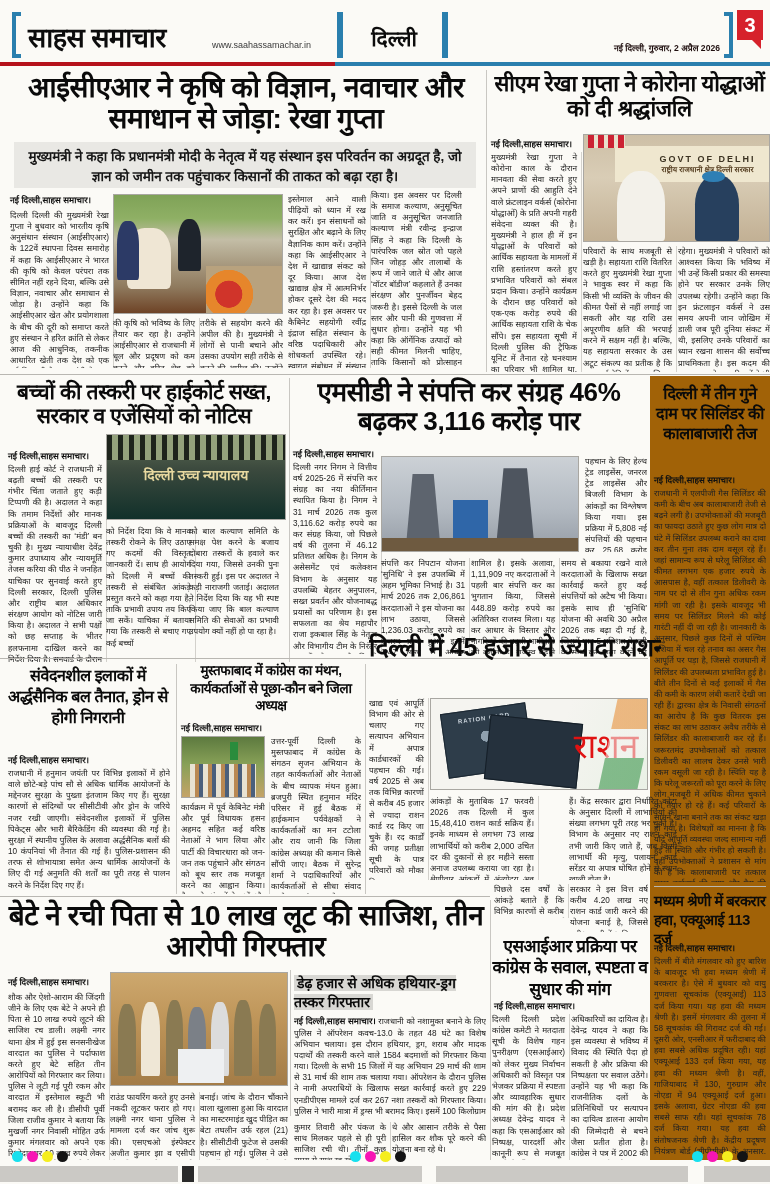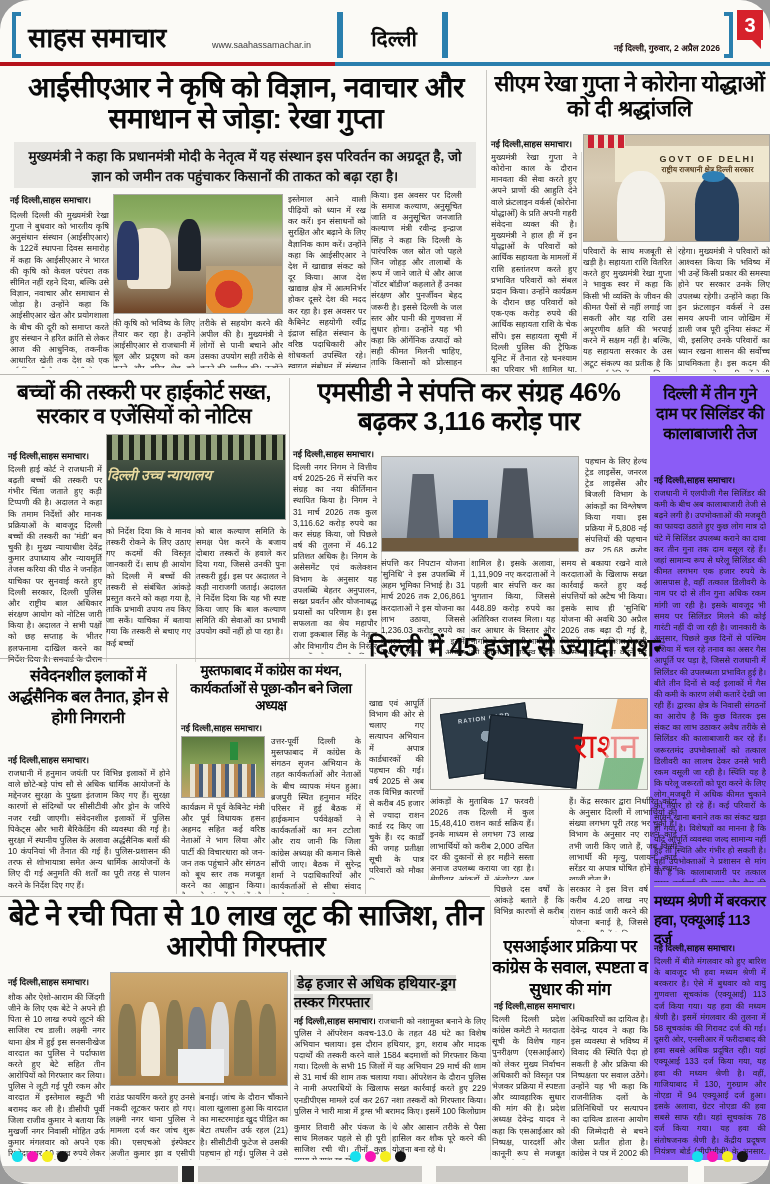--- a/index.html
+++ b/index.html
@@ -1,17 +1,17 @@
 <!DOCTYPE html>
 <html><head>
 <meta charset="utf-8">
 <style>
   html,body{margin:0;padding:0;background:#9a9a9a;}
   .page{position:relative;width:770px;height:1184px;background:#fbfaf6;overflow:hidden;
-        font-family:"Liberation Sans","DejaVu Sans",sans-serif;color:#1b1b1b;border-radius:30px;}
+        font-family:"Liberation Sans","DejaVu Sans",sans-serif;color:#1b1b1b;}
   .abs{position:absolute;}
   .hl{font-weight:bold;color:#0a0a0a;text-align:center;line-height:1.12;letter-spacing:-0.4px;}
   .hl-left{text-align:left;}
   .byline{font-size:8.6px;font-weight:bold;color:#111;}
   .bcol{font-size:8.2px;line-height:1.36;text-align:justify;color:#222;overflow:hidden;}
   .rule-r{border-right:1px solid #d3d1cc;padding-right:4px;}
   .vrule{position:absolute;width:1px;background:#c9c7c2;}
   .hrule{position:absolute;height:1px;background:#b9b7b2;}
   .standfirst{background:#e9e8e4;font-size:13.5px;font-weight:bold;text-align:center;line-height:1.5;
               color:#161616;padding:5px 14px;box-sizing:border-box;}
@@ -20,21 +20,21 @@
   .bluebar{width:6px;height:46px;background:#2a7fae;}
   .brand{font-size:27px;font-weight:bold;color:#0c0c0c;letter-spacing:-0.5px;}
   .website{font-size:9px;color:#3a3a3a;}
   .edition{font-size:21px;font-weight:bold;color:#0c0c0c;}
   .dateline{font-size:8.6px;font-weight:bold;color:#201010;text-align:right;}
   .badge{width:26px;height:30px;background:#d6212b;color:#fff;font-size:20px;font-weight:bold;
          display:flex;align-items:center;justify-content:center;}
   .badge-tail{width:0;height:0;border-left:9px solid transparent;border-right:0 solid transparent;
               border-top:9px solid #d6212b;}
   .ph{position:absolute;overflow:hidden;border:1px solid #a9a7a2;box-sizing:border-box;}
-  .railbg{background:#8b5cf6;}
+  .railbg{background:#a16207;}
   .kv-hl{font-size:14px;font-weight:bold;line-height:1.35;color:#0a0a0a;}
   .kv-hl span{background:#d8d7d3;padding:0 3px;}
   .dot{width:11px;height:11px;border-radius:50%;display:inline-block;margin-right:4px;}
   .d-c{background:#17e0ee;} .d-m{background:#f715b4;} .d-y{background:#f5ee1e;} .d-k{background:#141414;}
   .gray-b{position:absolute;height:16px;background:#cbc9c5;top:1166px;}
   .sign-hi{font-family:"Liberation Serif","DejaVu Serif",serif;color:#e8d9a0;font-size:14px;font-weight:bold;}
   .sign-en{color:#eef0e6;font-size:13px;font-weight:bold;letter-spacing:4px;}
 </style>
 </head>
 <body>
@@ -98,24 +98,24 @@
   </div>
 
   <div class="hrule" style="left:0;top:374px;width:770px;"></div>
 
   <div>
     <div class="abs hl" style="left:4px;top:380px;width:280px;font-size:21px;">बच्चों की तस्करी पर हाईकोर्ट सख्त, सरकार व एजेंसियों को नोटिस</div>
     <div class="abs byline" style="left:8px;top:450px;width:120px;">नई दिल्ली,साहस समाचार।</div>
     <div class="abs bcol rule-r" style="left:8px;top:464px;width:94px;height:198px;">दिल्ली हाई कोर्ट ने राजधानी में बढ़ती बच्चों की तस्करी पर गंभीर चिंता जताते हुए कड़ी टिप्पणी की है। अदालत ने कहा कि तमाम निर्देशों और मानक प्रक्रियाओं के बावजूद दिल्ली बच्चों की तस्करी का ‘मंडी’ बन चुकी है। मुख्य न्यायाधीश देवेंद्र कुमार उपाध्याय और न्यायमूर्ति तेजस करिया की पीठ ने जनहित याचिका पर सुनवाई करते हुए दिल्ली सरकार, दिल्ली पुलिस और राष्ट्रीय बाल अधिकार संरक्षण आयोग को नोटिस जारी किया है। अदालत ने सभी पक्षों को छह सप्ताह के भीतर हलफनामा दाखिल करने का निर्देश दिया है। सुनवाई के दौरान अदालत ने दिल्ली पुलिस और एनसीपीसीआर</div>
     <div class="ph" style="left:106px;top:434px;width:180px;height:86px;background:linear-gradient(180deg,#5f6e55 0%,#3c4a3e 40%,#11302a 100%);">
       <div style="position:absolute;left:0;top:0;width:100%;height:30%;background:repeating-linear-gradient(90deg,#1d231c 0 5px,#93a17c 5px 11px);"></div>
-      <div class="sign-hi" style="position:absolute;left:0;top:36%;width:100%;text-align:left;font-style:italic;">दिल्ली उच्च न्यायालय</div>
+      <div class="sign-hi" style="position:absolute;left:0;top:36%;width:100%;text-align:center;">दिल्ली उच्च न्यायालय</div>
     </div>
     <div class="abs bcol rule-r" style="left:106px;top:526px;width:85px;height:136px;">को निर्देश दिया कि वे मानव तस्करी रोकने के लिए उठाए गए कदमों की विस्तृत जानकारी दें। साथ ही आयोग को दिल्ली में बच्चों की तस्करी से संबंधित आंकड़े प्रस्तुत करने को कहा गया है, ताकि प्रभावी उपाय तय किए जा सकें। याचिका में बताया गया कि तस्करी से बचाए गए कई बच्चों</div>
-    <div class="abs bcol" style="left:196px;top:526px;width:90px;height:136px;">को बाल कल्याण समिति के समक्ष पेश करने के बजाय दोबारा तस्करों के हवाले कर दिया गया, जिससे उनकी पुनः तस्करी हुई। इस पर अदालत ने कड़ी नाराजगी जताई। अदालत ने निर्देश दिया कि यह भी स्पष्ट किया जाए कि बाल कल्याण समिति की सेवाओं का प्रभावी उपयोग क्यों नहीं हो पा रहा है।</div>
+    <div class="abs bcol" style="left:189px;top:526px;width:90px;height:136px;">को बाल कल्याण समिति के समक्ष पेश करने के बजाय दोबारा तस्करों के हवाले कर दिया गया, जिससे उनकी पुनः तस्करी हुई। इस पर अदालत ने कड़ी नाराजगी जताई। अदालत ने निर्देश दिया कि यह भी स्पष्ट किया जाए कि बाल कल्याण समिति की सेवाओं का प्रभावी उपयोग क्यों नहीं हो पा रहा है।</div>
   </div>
 
   <div class="vrule" style="left:289px;top:378px;height:284px;"></div>
 
   <div>
     <div class="abs hl" style="left:291px;top:378px;width:356px;font-size:26px;">एमसीडी ने संपत्ति कर संग्रह 46% बढ़कर 3,116 करोड़ पार</div>
     <div class="abs byline" style="left:293px;top:448px;width:120px;">नई दिल्ली,साहस समाचार।</div>
     <div class="abs bcol rule-r" style="left:293px;top:462px;width:84px;height:192px;">दिल्ली नगर निगम ने वित्तीय वर्ष 2025-26 में संपत्ति कर संग्रह का नया कीर्तिमान स्थापित किया है। निगम ने 31 मार्च 2026 तक कुल 3,116.62 करोड़ रुपये का कर संग्रह किया, जो पिछले वर्ष की तुलना में 46.12 प्रतिशत अधिक है। निगम के असेसमेंट एवं कलेक्शन विभाग के अनुसार यह उपलब्धि बेहतर अनुपालन, सख्त प्रवर्तन और योजनाबद्ध प्रयासों का परिणाम है। इस सफलता का श्रेय महापौर राजा इकबाल सिंह के नेतृत्व और विभागीय टीम के निरंतर प्रयासों को जाता है। पिछले वित्तीय वर्ष में 11,33,161 करदाताओं से 2,132.89 करोड़ रुपये मिले थे। इस प्रकार करदाताओं की संख्या में भी लगभग 19.36 प्रतिशत की वृद्धि दर्ज की गई है</div>
     <div class="ph" style="left:381px;top:456px;width:198px;height:96px;background:linear-gradient(180deg,#ccd1d6 0%,#b3bac2 55%,#959ca5 100%);">
       <div style="position:absolute;left:12%;top:18%;width:18%;height:82%;background:#5d646e;clip-path:polygon(20% 0,80% 0,100% 100%,0 100%);"></div>

